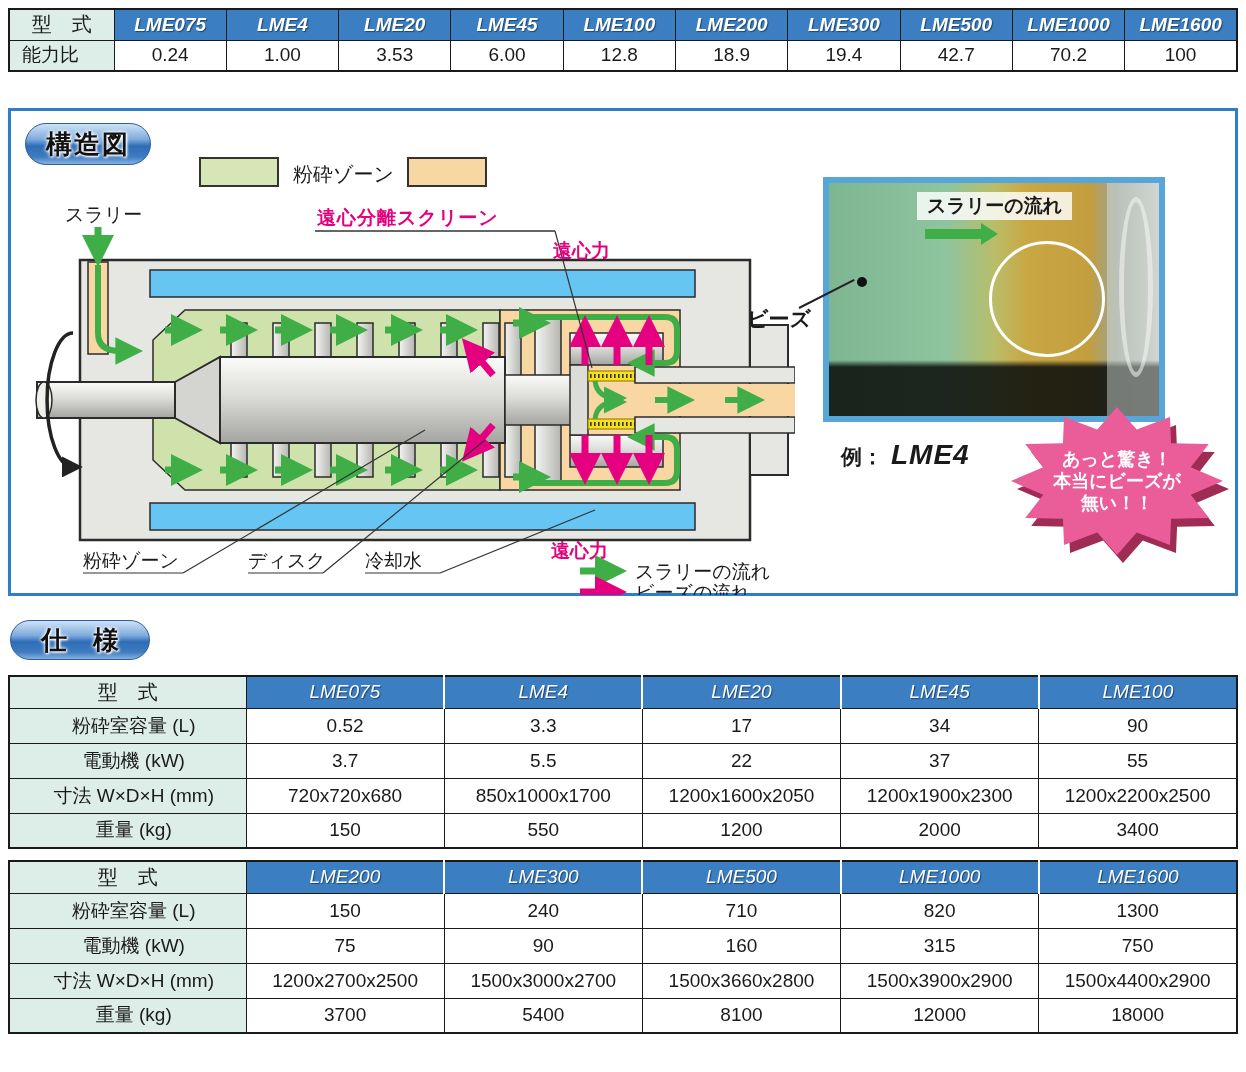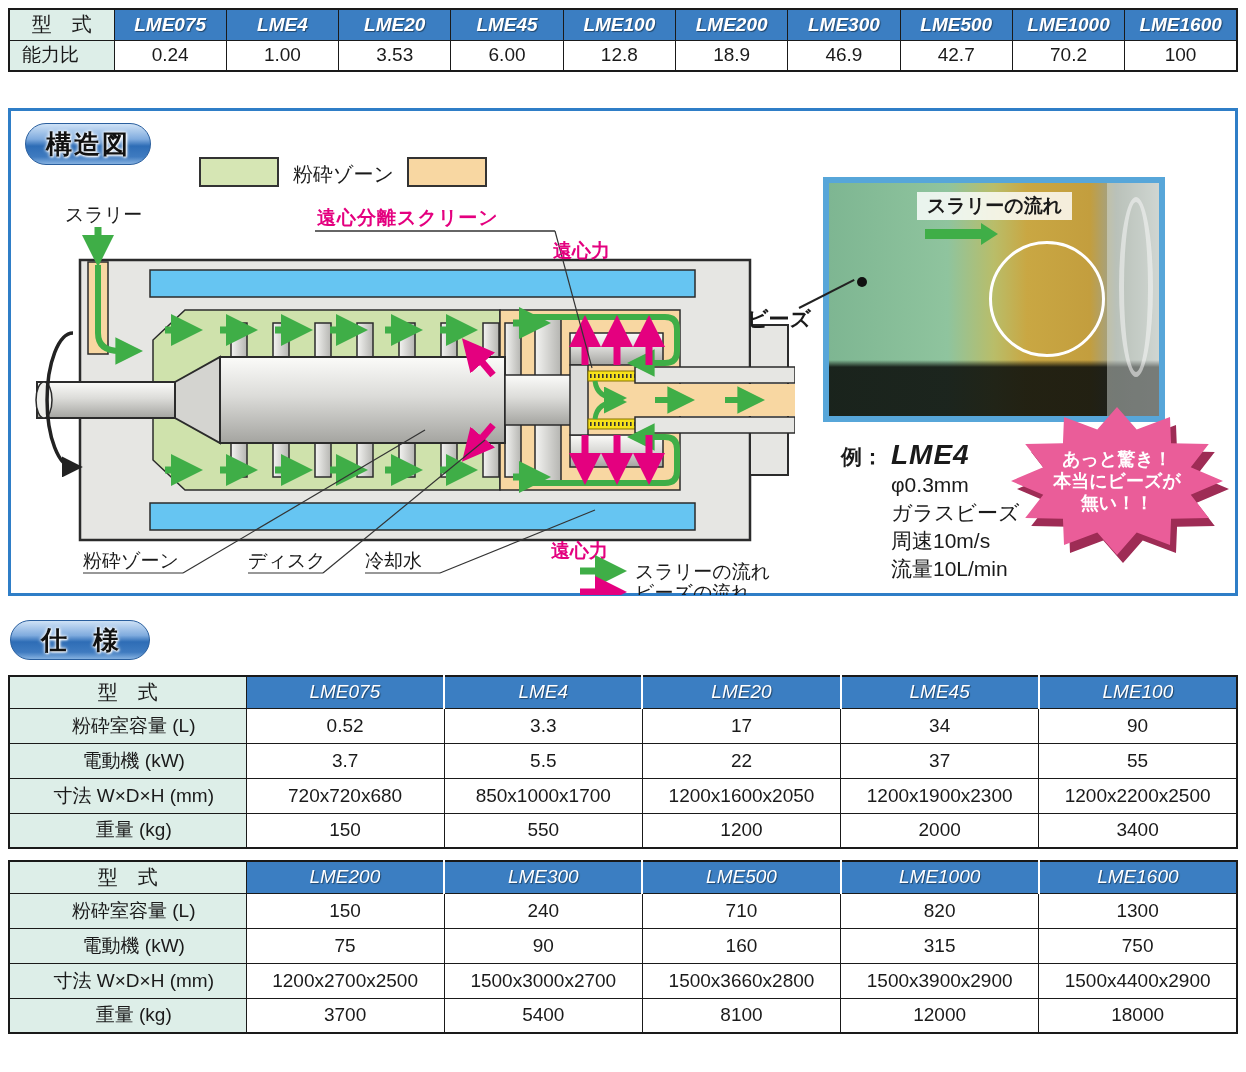--- a/index.html
+++ b/index.html
@@ -110,21 +110,21 @@
           <td class="model-cell">LME1600</td>
         </tr>
       <tr>
         <td class="row-label" style="text-align:left;">能力比</td>
       <td>0.24</td>
           <td>1.00</td>
           <td>3.53</td>
           <td>6.00</td>
           <td>12.8</td>
           <td>18.9</td>
-          <td>46.9</td>
+          <td>19.4</td>
           <td>42.7</td>
           <td>70.2</td>
           <td>100</td>
         </tr>
     </tbody>
   </table>
 
   <div class="structure-box">
     <div class="pill pill-structure">構造図</div>
 
@@ -274,26 +274,20 @@
       <div class="photo-mach"></div>
       <div class="photo-ring"></div>
     </div>
     <div class="beads-label">ビーズ</div>
     <div class="beads-leader"></div>
 
     <div class="example">
       <div class="example-prefix">例：</div>
       <div>
         <div class="example-model">LME4</div>
-        <div class="example-specs">
-            <div>φ0.3mm</div>
-            <div>ガラスビーズ</div>
-            <div>周速10m/s</div>
-            <div>流量10L/min</div>
-          </div>
       </div>
     </div>
 
     <div class="burst-wrap">
       <div class="burst-shadow"></div>
       <div class="burst">
           <div>あっと驚き！</div>
           <div>本当にビーズが</div>
           <div>無い！！</div>
         </div>

